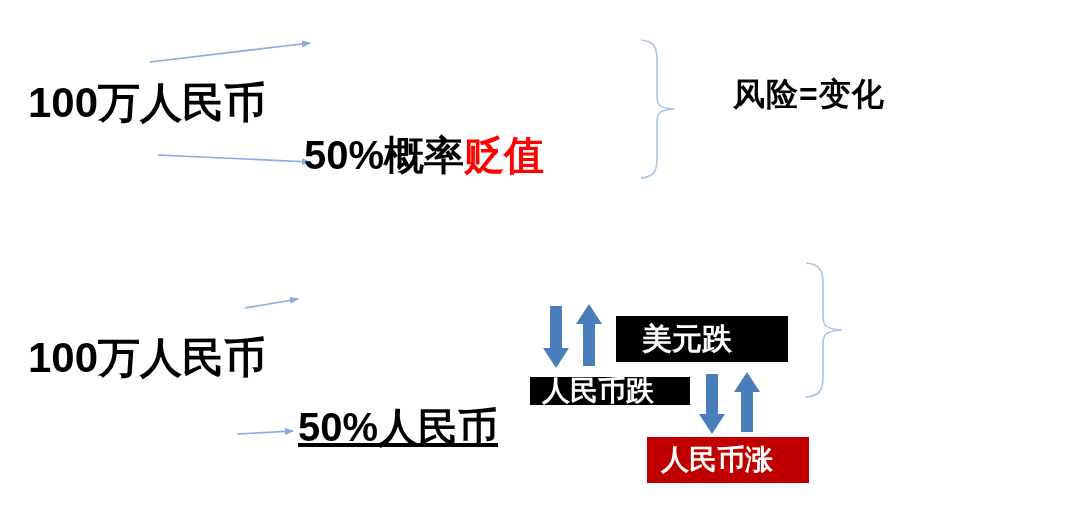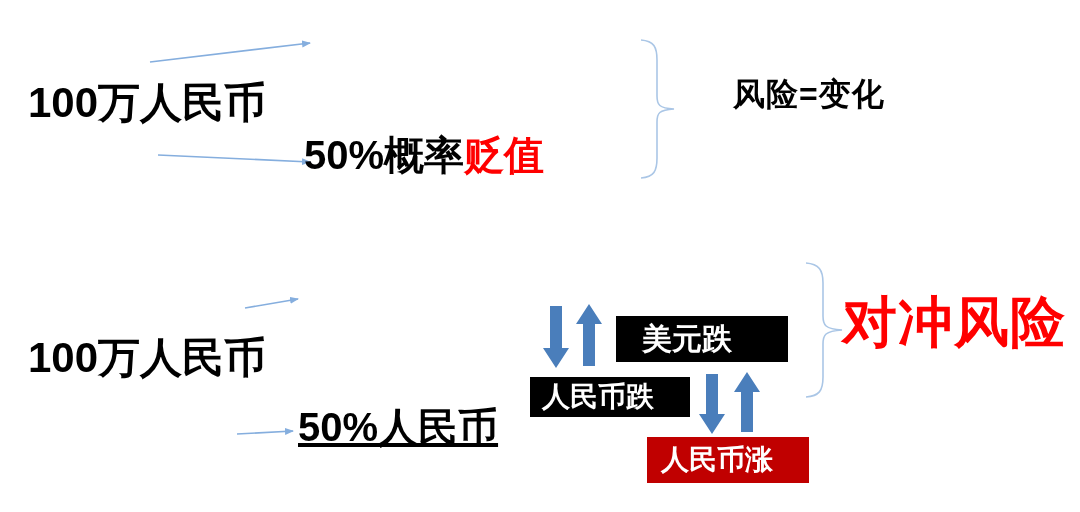--- a/index.html
+++ b/index.html
@@ -97,19 +97,18 @@
   <div class="txt conclusion-top" style="left:733px; top:77px;">风险=变化</div>
 
   <div class="txt src" style="left:28px; top:335px;">100万人民币</div>
 
 
   <div class="txt branch" style="left:298px; top:405px;text-decoration:underline;">50%人民币</div>
 
 
   <div class="box black" style="left:616px; top:316px; width:146px; height:46px; font-size:30px; padding-left:26px;">美元跌</div>
 
-  <div class="box black" style="left:530px; top:377px; width:148px; height:40px; font-size:28px; padding-left:12px;">人民币跌</div>
+  <div class="box black" style="left:530px; top:377px; width:148px; height:28px; font-size:28px; padding-left:12px;">人民币跌</div>
 
   <div class="box red" style="left:620px; top:437px; width:148px; height:46px; font-size:28px; padding-left:14px;margin-left:27px;">人民币涨</div>
 
-  <div class="txt conclusion-bottom" style="left:842px; top:292px;">对冲风险</div>
 
 </div>
 
 </body></html>

